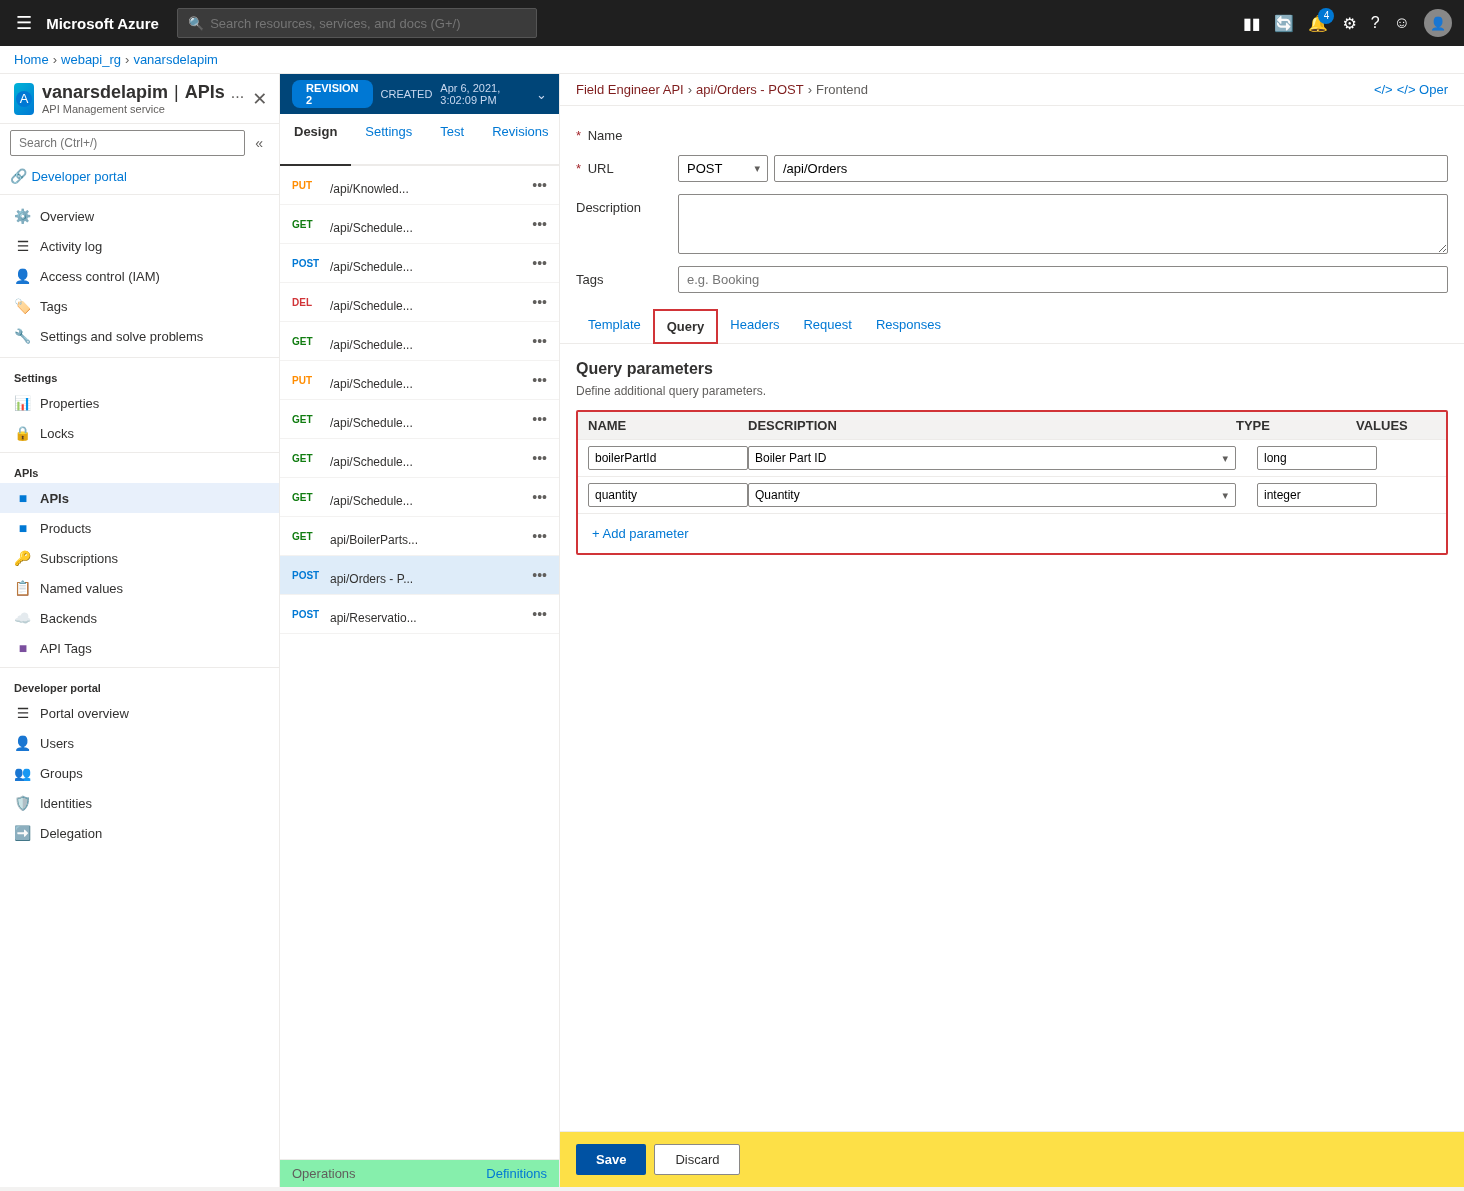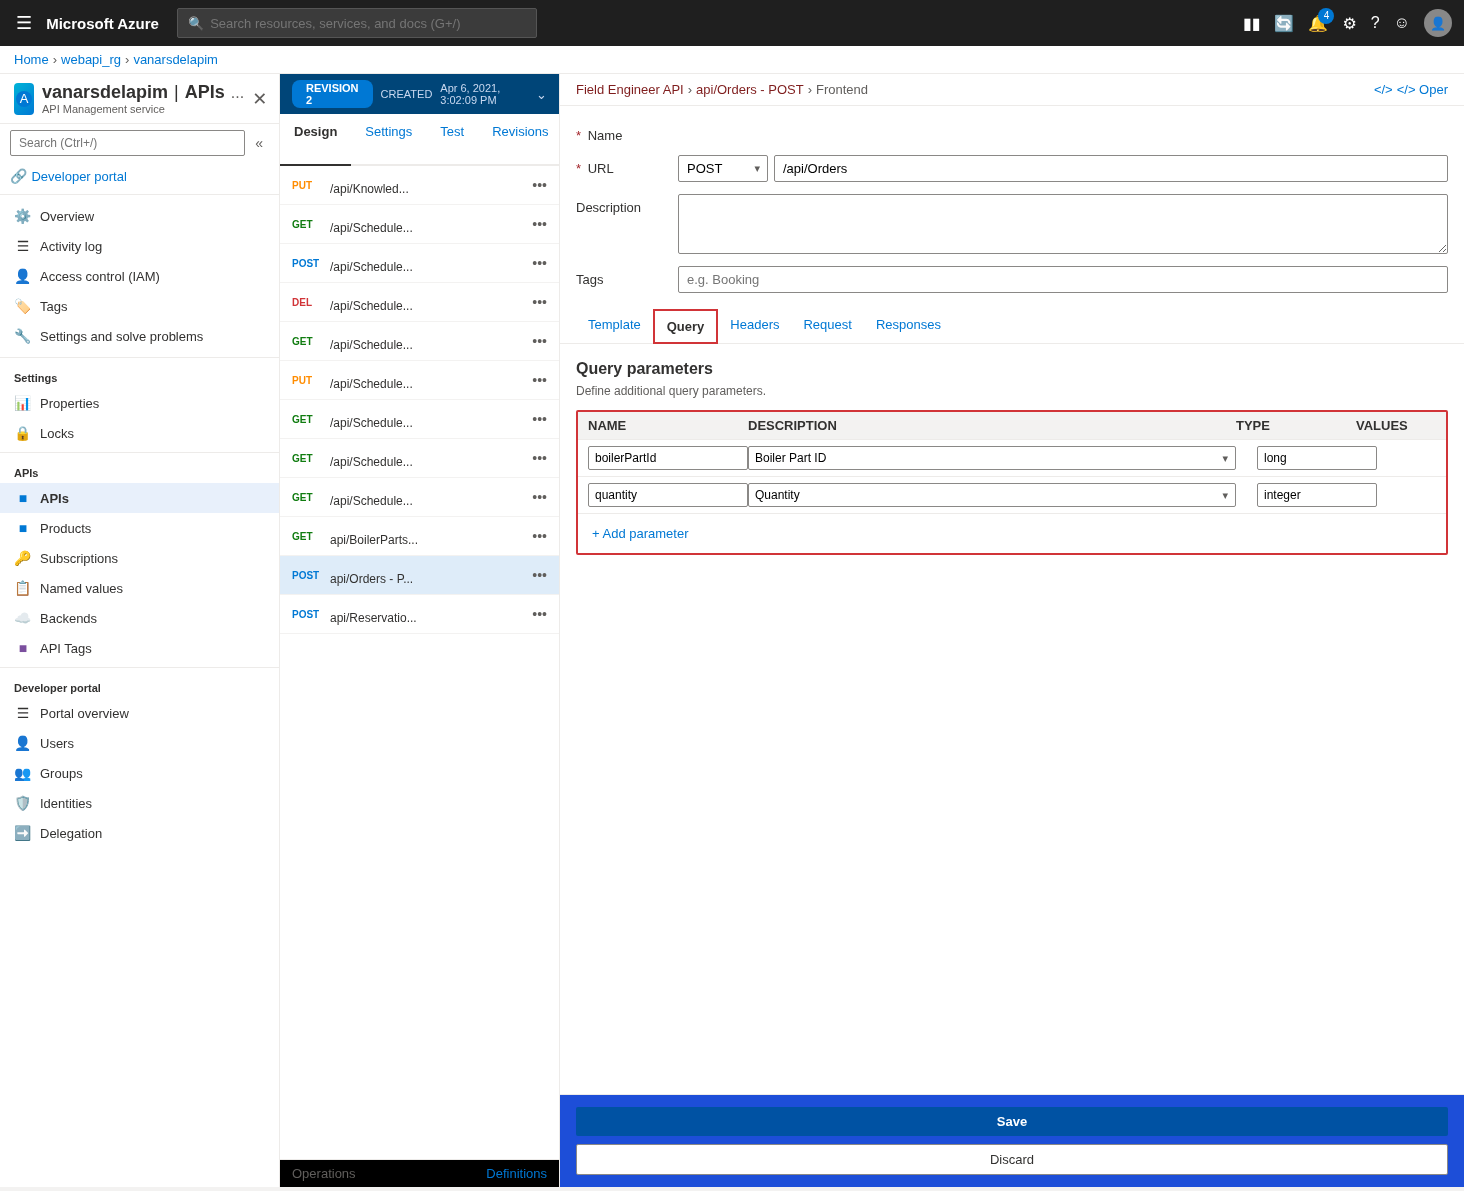--- a/index.html
+++ b/index.html
@@ -99,26 +99,26 @@
     .params-row { display: grid; grid-template-columns: 160px 1fr 120px 80px; padding: 6px 10px; border-bottom: 1px solid #edebe9; align-items: center; }
     .params-row:last-child { border-bottom: none; }
     .params-cell input { width: 100%; border: 1px solid #8a8886; border-radius: 2px; padding: 4px 6px; font-size: 12px; outline: none; }
     .params-cell .select-wrapper { width: 100%; }
     .params-cell .select-wrapper select { width: 100%; }
     .params-type { border: 1px solid #8a8886; border-radius: 2px; padding: 4px 6px; font-size: 12px; width: 80px; margin-left: 21px; }
 
     .add-param-btn { display: flex; align-items: center; gap: 4px; color: #0078d4; cursor: pointer; font-size: 13px; padding: 8px 10px; }
 
     
-    .detail-footer { padding: 12px 16px; display: flex; gap: 8px; border-top: 1px solid #edebe9; background: #1d4ed8; flex-direction: column; }
+    .detail-footer { padding: 12px 16px; display: flex; gap: 8px; border-top: 1px solid #edebe9; background: #fde047; }
     .btn-primary { background: #0052a3; color: #fff; border: none; border-radius: 2px; padding: 7px 20px; cursor: pointer; font-size: 13px; font-weight: 600; }
     .btn-secondary { background: #fff; color: #323130; border: 1px solid #8a8886; border-radius: 2px; padding: 7px 20px; cursor: pointer; font-size: 13px; }
 
     
-    .bottom-ops-bar { display: flex; align-items: center; justify-content: space-between; border-top: 1px solid #edebe9; padding: 6px 12px; background: #000000; font-size: 12px; color: #605e5c; }
+    .bottom-ops-bar { display: flex; align-items: center; justify-content: space-between; border-top: 1px solid #edebe9; padding: 6px 12px; background: #86efac; font-size: 12px; color: #605e5c; }
     .bottom-ops-bar a { color: #0078d4; text-decoration: none; }
 
     
     .api-list::-webkit-scrollbar, .detail-pane::-webkit-scrollbar, .sidebar::-webkit-scrollbar { width: 6px; }
     .api-list::-webkit-scrollbar-thumb, .detail-pane::-webkit-scrollbar-thumb, .sidebar::-webkit-scrollbar-thumb { background: #c8c6c4; border-radius: 3px; }
 
     
     .page-header-row { background: #fff; display: flex; align-items: center; padding: 8px 14px; border-bottom: 1px solid #edebe9; gap: 8px; }
     .three-dots { color: #605e5c; cursor: pointer; font-size: 16px; }
     .close-btn { margin-left: auto; color: #605e5c; cursor: pointer; font-size: 18px; }

